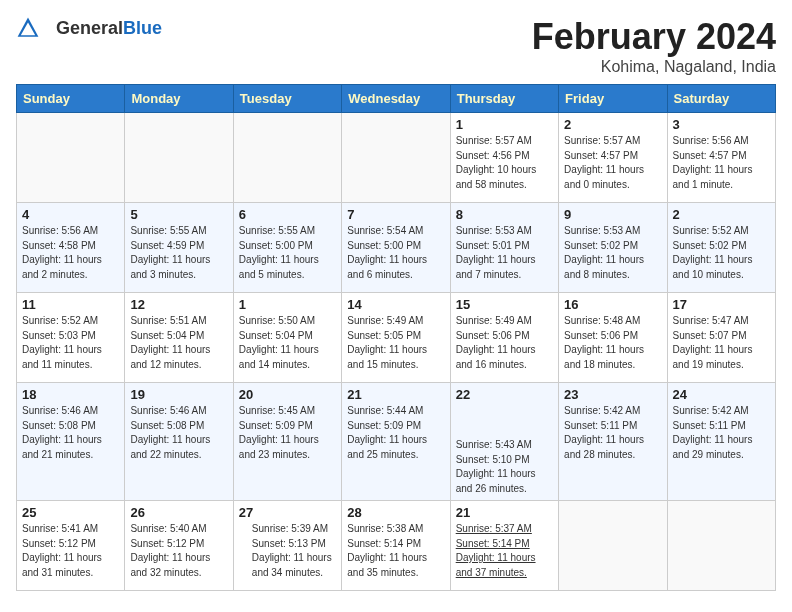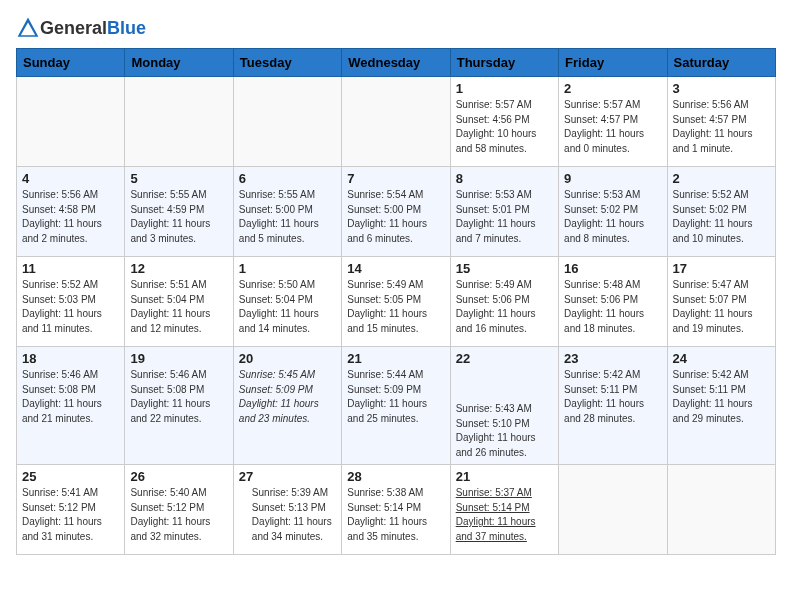--- a/index.html
+++ b/index.html
@@ -12,21 +12,21 @@
     }
     .header {
       display: flex;
       justify-content: space-between;
       align-items: flex-start;
       margin-bottom: 8px;
     }
     .logo {
       display: flex;
       align-items: center;
-      gap: 0;
+      gap: 16px;
     }
     .logo-text-general {
       font-size: 18px;
       font-weight: bold;
       color: #333;
     }
     .logo-text-blue {
       font-size: 18px;
       font-weight: bold;
       color: #1a6bbf;
@@ -47,21 +47,21 @@
       font-size: 16px;
       color: #444;
     }
     .calendar {
       width: 100%;
       border-collapse: collapse;
       table-layout: fixed;
     }
     .calendar th {
       background-color: #2a7acc;
-      color: #000000;
+      color: #fef9c3;
       text-align: left;
       padding: 6px 6px;
       font-size: 13px;
       border: 1px solid #1a5fa0;
     }
     .calendar td {
       border: 1px solid #ccc;
       vertical-align: top;
       padding: 4px 5px;
       font-size: 10px;
@@ -94,20 +94,24 @@
 <div class="header">
   <div class="logo">
     <svg class="logo-icon" viewBox="0 0 30 30" xmlns="http://www.w3.org/2000/svg">
       <polygon points="15,2 28,26 2,26" fill="#1a6bbf"></polygon>
       <polygon points="15,8 24,24 6,24" fill="#fff"></polygon>
     </svg>
     <div>
       <span class="logo-text-general">General</span><span class="logo-text-blue">Blue</span>
     </div>
   </div>
+  <div class="title-block">
+    <div class="month-title">February 2024</div>
+    <div class="location-title">Kohima, Nagaland, India</div>
+  </div>
 </div>
 
 <table class="calendar">
   <thead>
     <tr>
         <th>Sunday</th>
         <th>Monday</th>
         <th>Tuesday</th>
         <th>Wednesday</th>
         <th>Thursday</th>
@@ -255,21 +259,21 @@
         </td>
         <td>
           <span class="day-num">19</span>
           <div class="day-info" style="white-space: pre-line;">Sunrise: 5:46 AM
 Sunset: 5:08 PM
 Daylight: 11 hours
 and 22 minutes.</div>
         </td>
         <td>
           <span class="day-num">20</span>
-          <div class="day-info" style="white-space: pre-line; font-style: italic;">Sunrise: 5:45 AM
+          <div class="day-info" style="white-space: pre-line;">Sunrise: 5:45 AM
 Sunset: 5:09 PM
 Daylight: 11 hours
 and 23 minutes.</div>
         </td>
         <td>
           <span class="day-num">21</span>
           <div class="day-info" style="white-space: pre-line;">Sunrise: 5:44 AM
 Sunset: 5:09 PM
 Daylight: 11 hours
 and 25 minutes.</div>

